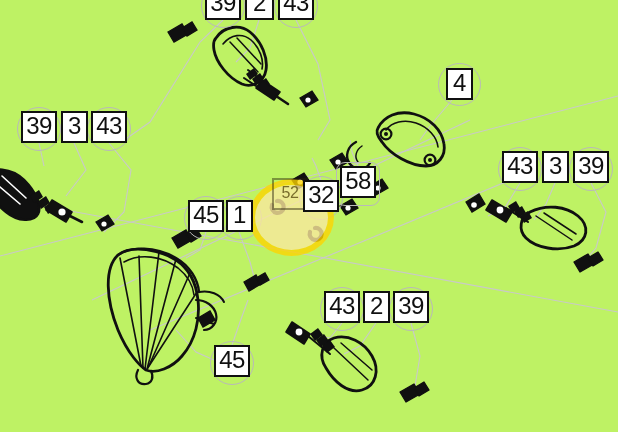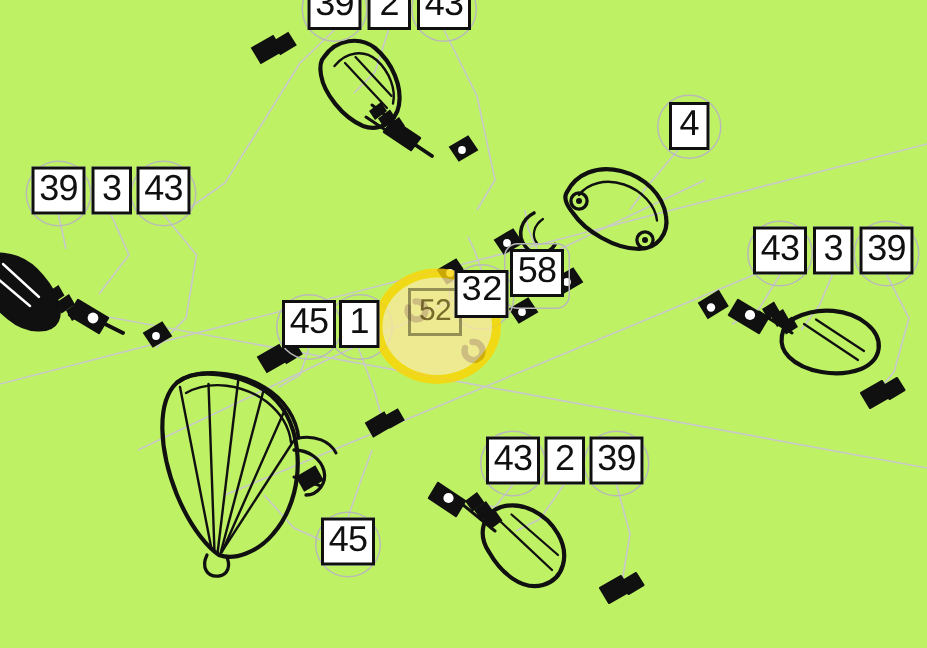--- a/index.html
+++ b/index.html
@@ -354,30 +354,30 @@
       </div>
       <div class="callout" style="left: 542px; top: 151px; width: 27px; height: 32px; font-size: 24px;">
         <span class="num">3</span>
       </div>
       <div class="callout" style="left: 573px; top: 151px; width: 36px; height: 32px; font-size: 24px;">
         <span class="num">39</span>
       </div>
       <div class="callout" style="left: 340px; top: 166px; width: 36px; height: 32px; font-size: 24px; text-align: center;">
         <span class="num">58</span>
       </div>
-      <div class="callout" style="left: 303px; top: 180px; width: 36px; height: 32px; font-size: 24px; font-family: Liberation Mono, monospace;">
+      <div class="callout" style="left: 303px; top: 180px; width: 36px; height: 32px; font-size: 24px;">
         <span class="num">32</span>
       </div>
       <div class="callout" style="left: 188px; top: 200px; width: 36px; height: 32px; font-size: 24px;">
         <span class="num">45</span>
       </div>
       <div class="callout" style="left: 226px; top: 200px; width: 27px; height: 32px; font-size: 24px;">
         <span class="num">1</span>
       </div>
-      <div class="callout is-highlighted" style="left: 272px; top: 192px; width: 36px; height: 32px; font-size: 20px;">
+      <div class="callout is-highlighted" style="left: 272px; top: 178px; width: 36px; height: 32px; font-size: 16px;">
         <span class="num">52</span>
       </div>
       <div class="callout" style="left: 324px; top: 291px; width: 36px; height: 32px; font-size: 24px;">
         <span class="num">43</span>
       </div>
       <div class="callout" style="left: 363px; top: 291px; width: 27px; height: 32px; font-size: 24px;">
         <span class="num">2</span>
       </div>
       <div class="callout" style="left: 393px; top: 291px; width: 36px; height: 32px; font-size: 24px;">
         <span class="num">39</span>

